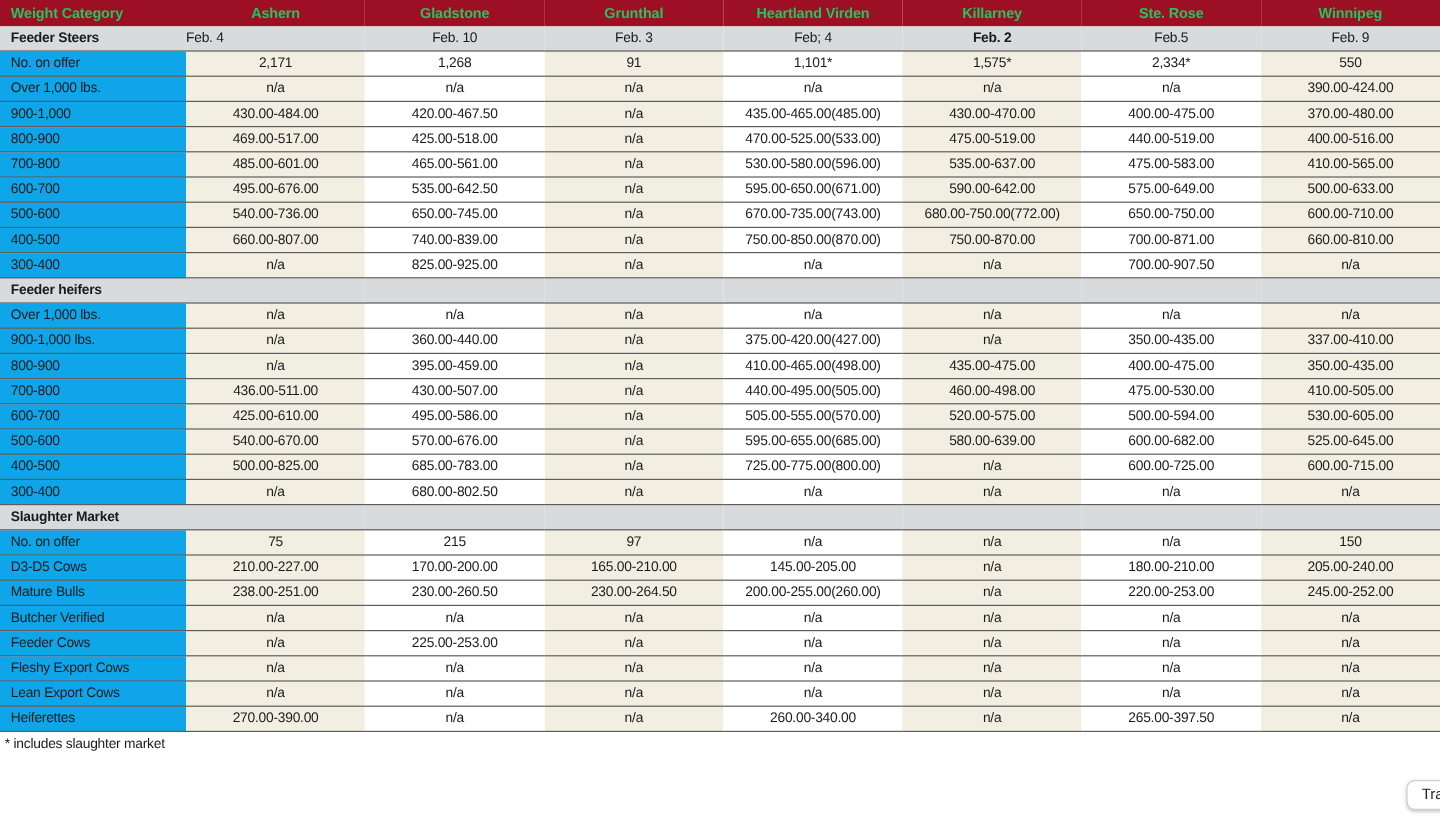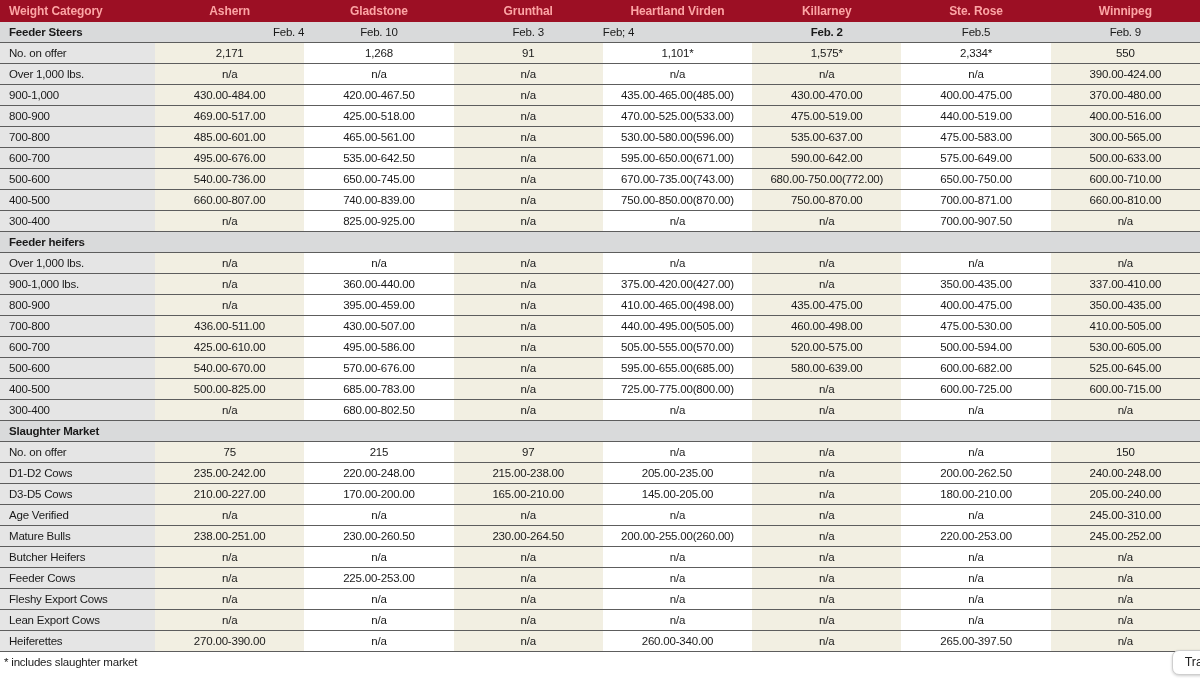--- a/index.html
+++ b/index.html
@@ -24,21 +24,21 @@
     border-collapse: collapse;
     table-layout: fixed;
     font-size: 11.5px;
   }
   table.market col.cat { width: 155px; }
   table.market col.loc { width: 149.28px; }
 
   
   thead th {
     background: #9c0f24;
-    color: #fca5a5;
+    color: #22c55e;
     font-weight: bold;
     font-size: 12px;
     height: 22px;
     line-height: 22px;
     padding: 0;
     text-align: center;
     letter-spacing: -0.1px;
     border: none;
   }
   thead th.cat-head {
@@ -54,21 +54,21 @@
     text-align: center;
     border-top: 1px solid #5d5d5d;
     border-bottom: none;
     white-space: nowrap;
     font-size: 11.5px;
     letter-spacing: -0.2px;
   }
   tbody td.cat {
     text-align: left;
     padding-left: 9px;
-    background: #e5e5e5;
+    background: #0ea5e9;
   }
   tbody td.shade { background: #f2efe2; }
   tbody td.plain { background: #ffffff; }
 
   
   tr.section td {
     background: #d9dadb;
     font-weight: bold;
     font-size: 11.5px;
     height: 20px;
@@ -135,24 +135,24 @@
         <th>Grunthal</th>
         <th>Heartland Virden</th>
         <th>Killarney</th>
         <th>Ste. Rose</th>
         <th>Winnipeg</th>
       </tr>
     </thead>
     <tbody id="table-body">
         <tr class="section first">
           <td class="cat">Feeder Steers</td>
-          <td style="text-align:right;font-weight:normal;">Feb. 4</td>
+          <td style="text-align:left;font-weight:normal;">Feb. 4</td>
           <td style="text-align:center;font-weight:normal;">Feb. 10</td>
           <td style="text-align:center;font-weight:normal;margin-top:44px;">Feb. 3</td>
-          <td style="text-align:left;font-weight:normal;margin-top:17px;">Feb; 4</td>
+          <td style="text-align:center;font-weight:normal;margin-top:17px;">Feb; 4</td>
           <td style="text-align:center;font-weight:bold;">Feb. 2</td>
           <td style="text-align:center;font-weight:normal;">Feb.5</td>
           <td style="text-align:center;font-weight:normal;">Feb. 9</td>
         </tr>
         <tr>
           <td class="cat">No. on offer</td>
           <td class="shade">2,171</td>
           <td class="plain">1,268</td>
           <td class="shade">91</td>
           <td class="plain">1,101*</td>
@@ -191,21 +191,21 @@
           <td class="shade">400.00-516.00</td>
         </tr>
         <tr>
           <td class="cat">700-800</td>
           <td class="shade">485.00-601.00</td>
           <td class="plain">465.00-561.00</td>
           <td class="shade">n/a</td>
           <td class="plain">530.00-580.00(596.00)</td>
           <td class="shade">535.00-637.00</td>
           <td class="plain">475.00-583.00</td>
-          <td class="shade">300.00-565.00</td>
+          <td class="shade">410.00-565.00</td>
         </tr>
         <tr>
           <td class="cat">600-700</td>
           <td class="shade">495.00-676.00</td>
           <td class="plain">535.00-642.50</td>
           <td class="shade">n/a</td>
           <td class="plain">595.00-650.00(671.00)</td>
           <td class="shade">590.00-642.00</td>
           <td class="plain">575.00-649.00</td>
           <td class="shade">500.00-633.00</td>
@@ -342,63 +342,43 @@
         </tr>
         <tr>
           <td class="cat">No. on offer</td>
           <td class="shade">75</td>
           <td class="plain">215</td>
           <td class="shade">97</td>
           <td class="plain">n/a</td>
           <td class="shade">n/a</td>
           <td class="plain">n/a</td>
           <td class="shade">150</td>
-        </tr>
-        <tr>
-          <td class="cat">D1-D2 Cows</td>
-          <td class="shade">235.00-242.00</td>
-          <td class="plain">220.00-248.00</td>
-          <td class="shade">215.00-238.00</td>
-          <td class="plain">205.00-235.00</td>
-          <td class="shade">n/a</td>
-          <td class="plain">200.00-262.50</td>
-          <td class="shade">240.00-248.00</td>
         </tr>
         <tr>
           <td class="cat">D3-D5 Cows</td>
           <td class="shade">210.00-227.00</td>
           <td class="plain">170.00-200.00</td>
           <td class="shade">165.00-210.00</td>
           <td class="plain">145.00-205.00</td>
           <td class="shade">n/a</td>
           <td class="plain">180.00-210.00</td>
           <td class="shade">205.00-240.00</td>
         </tr>
         <tr>
-          <td class="cat">Age Verified</td>
-          <td class="shade">n/a</td>
-          <td class="plain">n/a</td>
-          <td class="shade">n/a</td>
-          <td class="plain">n/a</td>
-          <td class="shade">n/a</td>
-          <td class="plain">n/a</td>
-          <td class="shade">245.00-310.00</td>
-        </tr>
-        <tr>
           <td class="cat">Mature Bulls</td>
           <td class="shade">238.00-251.00</td>
           <td class="plain">230.00-260.50</td>
           <td class="shade">230.00-264.50</td>
           <td class="plain">200.00-255.00(260.00)</td>
           <td class="shade">n/a</td>
           <td class="plain">220.00-253.00</td>
           <td class="shade">245.00-252.00</td>
         </tr>
         <tr>
-          <td class="cat">Butcher Heifers</td>
+          <td class="cat">Butcher Verified</td>
           <td class="shade">n/a</td>
           <td class="plain">n/a</td>
           <td class="shade">n/a</td>
           <td class="plain">n/a</td>
           <td class="shade">n/a</td>
           <td class="plain">n/a</td>
           <td class="shade">n/a</td>
         </tr>
         <tr>
           <td class="cat">Feeder Cows</td>

